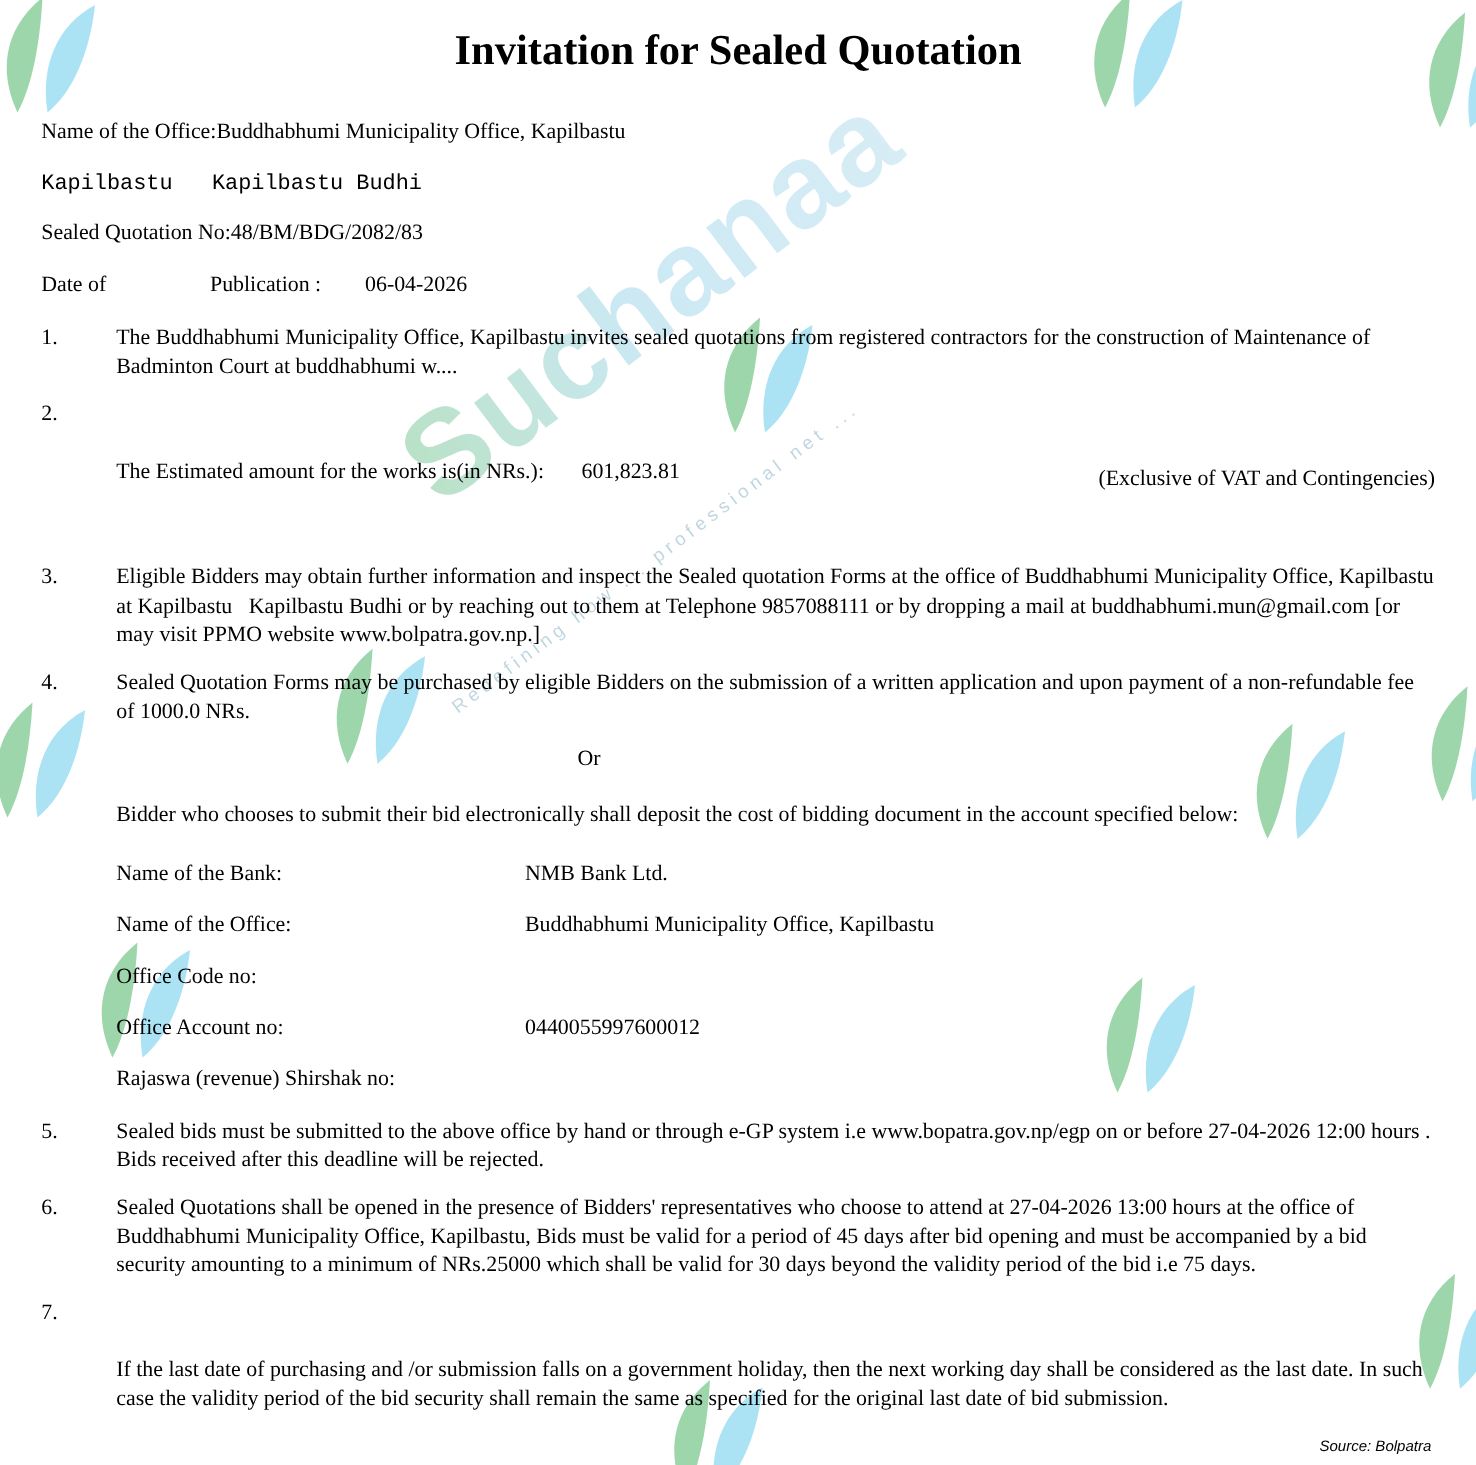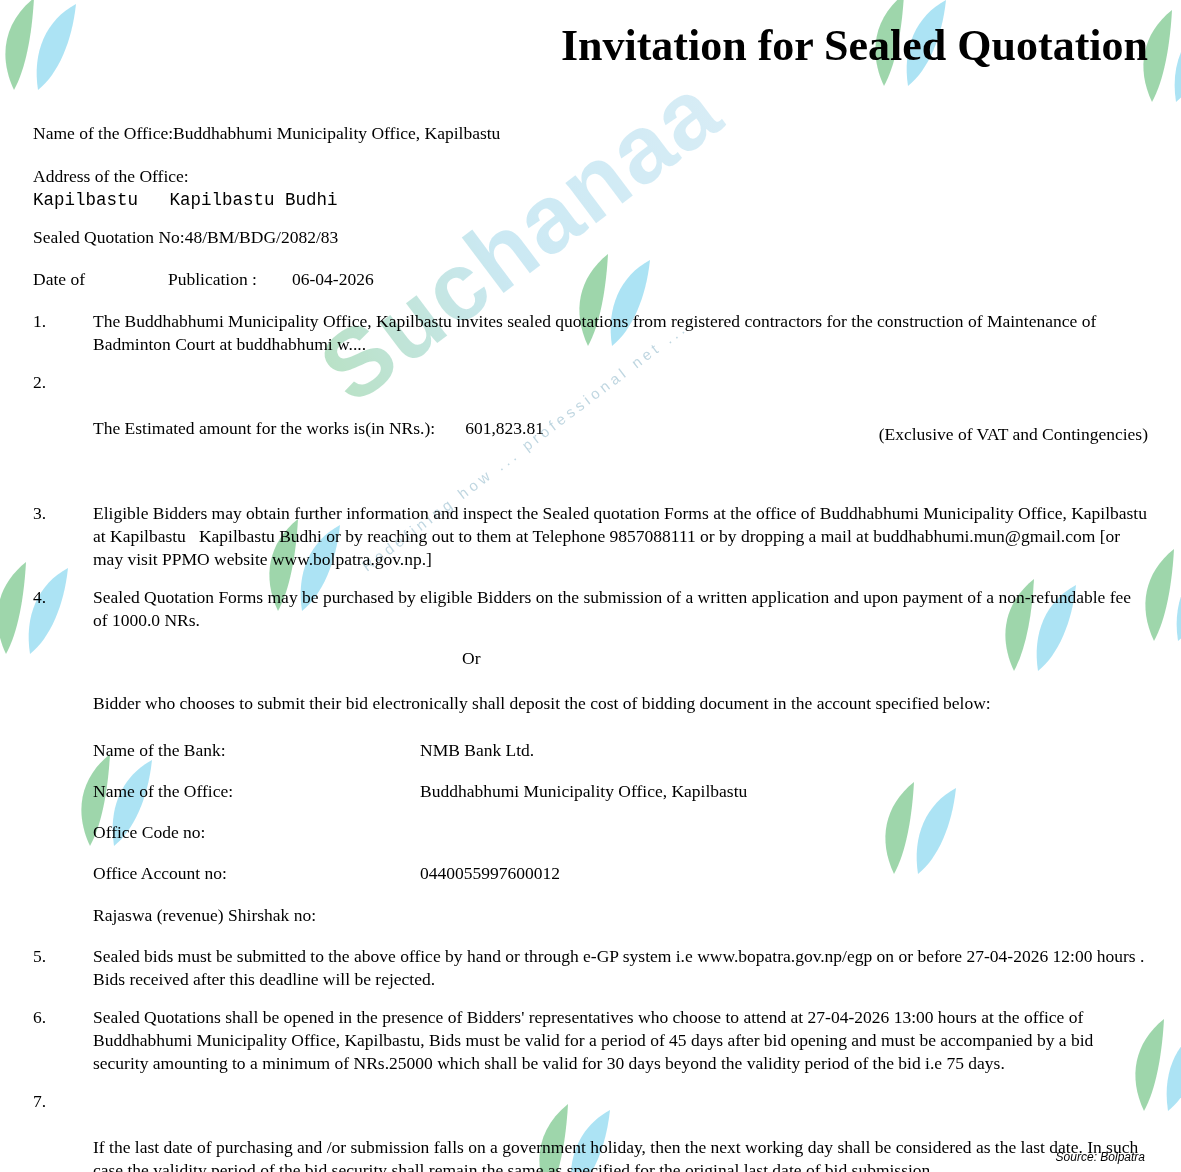--- a/index.html
+++ b/index.html
@@ -59,24 +59,24 @@
     opacity: 0.6;
     white-space: nowrap;
   }
   
   .content {
     position: relative;
     z-index: 2;
     padding: 0 33px;
   }
   h1.title {
-    text-align: right;
-    font-size: 44px;
+    text-align: center;
+    font-size: 34px;
     font-weight: bold;
-    margin: 22px 0 52px 0;
+    margin: 22px 0 34px 0;
     line-height: 1.1;
   }
   .line { margin: 0 0 20px 0; white-space: pre-wrap; }
   .line.tight { margin-bottom: 0; }
   .line.addr-val { margin-bottom: 14px; font-family: Liberation Mono, monospace; }
   .line.qno { margin-bottom: 19px; }
   .date-line { margin-bottom: 19px; }
   .date-line .dlbl { display: inline-block; width: 135px; }
   .date-line .plbl { display: inline-block; width: 124px; }
   .item {
@@ -152,21 +152,20 @@
   <div class="wm-text">Suchanaa</div>
   <div class="wm-tagline">Redefining how ... professional net ...</div>
 </div>
 
 <div class="content">
 
   <h1 class="title">Invitation for Sealed Quotation</h1>
 
   <p class="line"><span>Name of the Office:</span><span>Buddhabhumi Municipality Office, Kapilbastu</span></p>
 
-  <p class="line tight">Address of the Office:</p>
   <p class="line addr-val">Kapilbastu   Kapilbastu Budhi</p>
 
   <p class="line qno"><span>Sealed Quotation No:</span><span>48/BM/BDG/2082/83</span></p>
 
   <p class="date-line"><span class="dlbl">Date of</span><span class="plbl">Publication :</span><span>06-04-2026</span></p>
 
   <div class="item">
     <span class="num">1.</span>
     <div class="txt">The Buddhabhumi Municipality Office, Kapilbastu invites sealed quotations from registered contractors for the construction of Maintenance of Badminton Court at buddhabhumi w....</div>
   </div>

